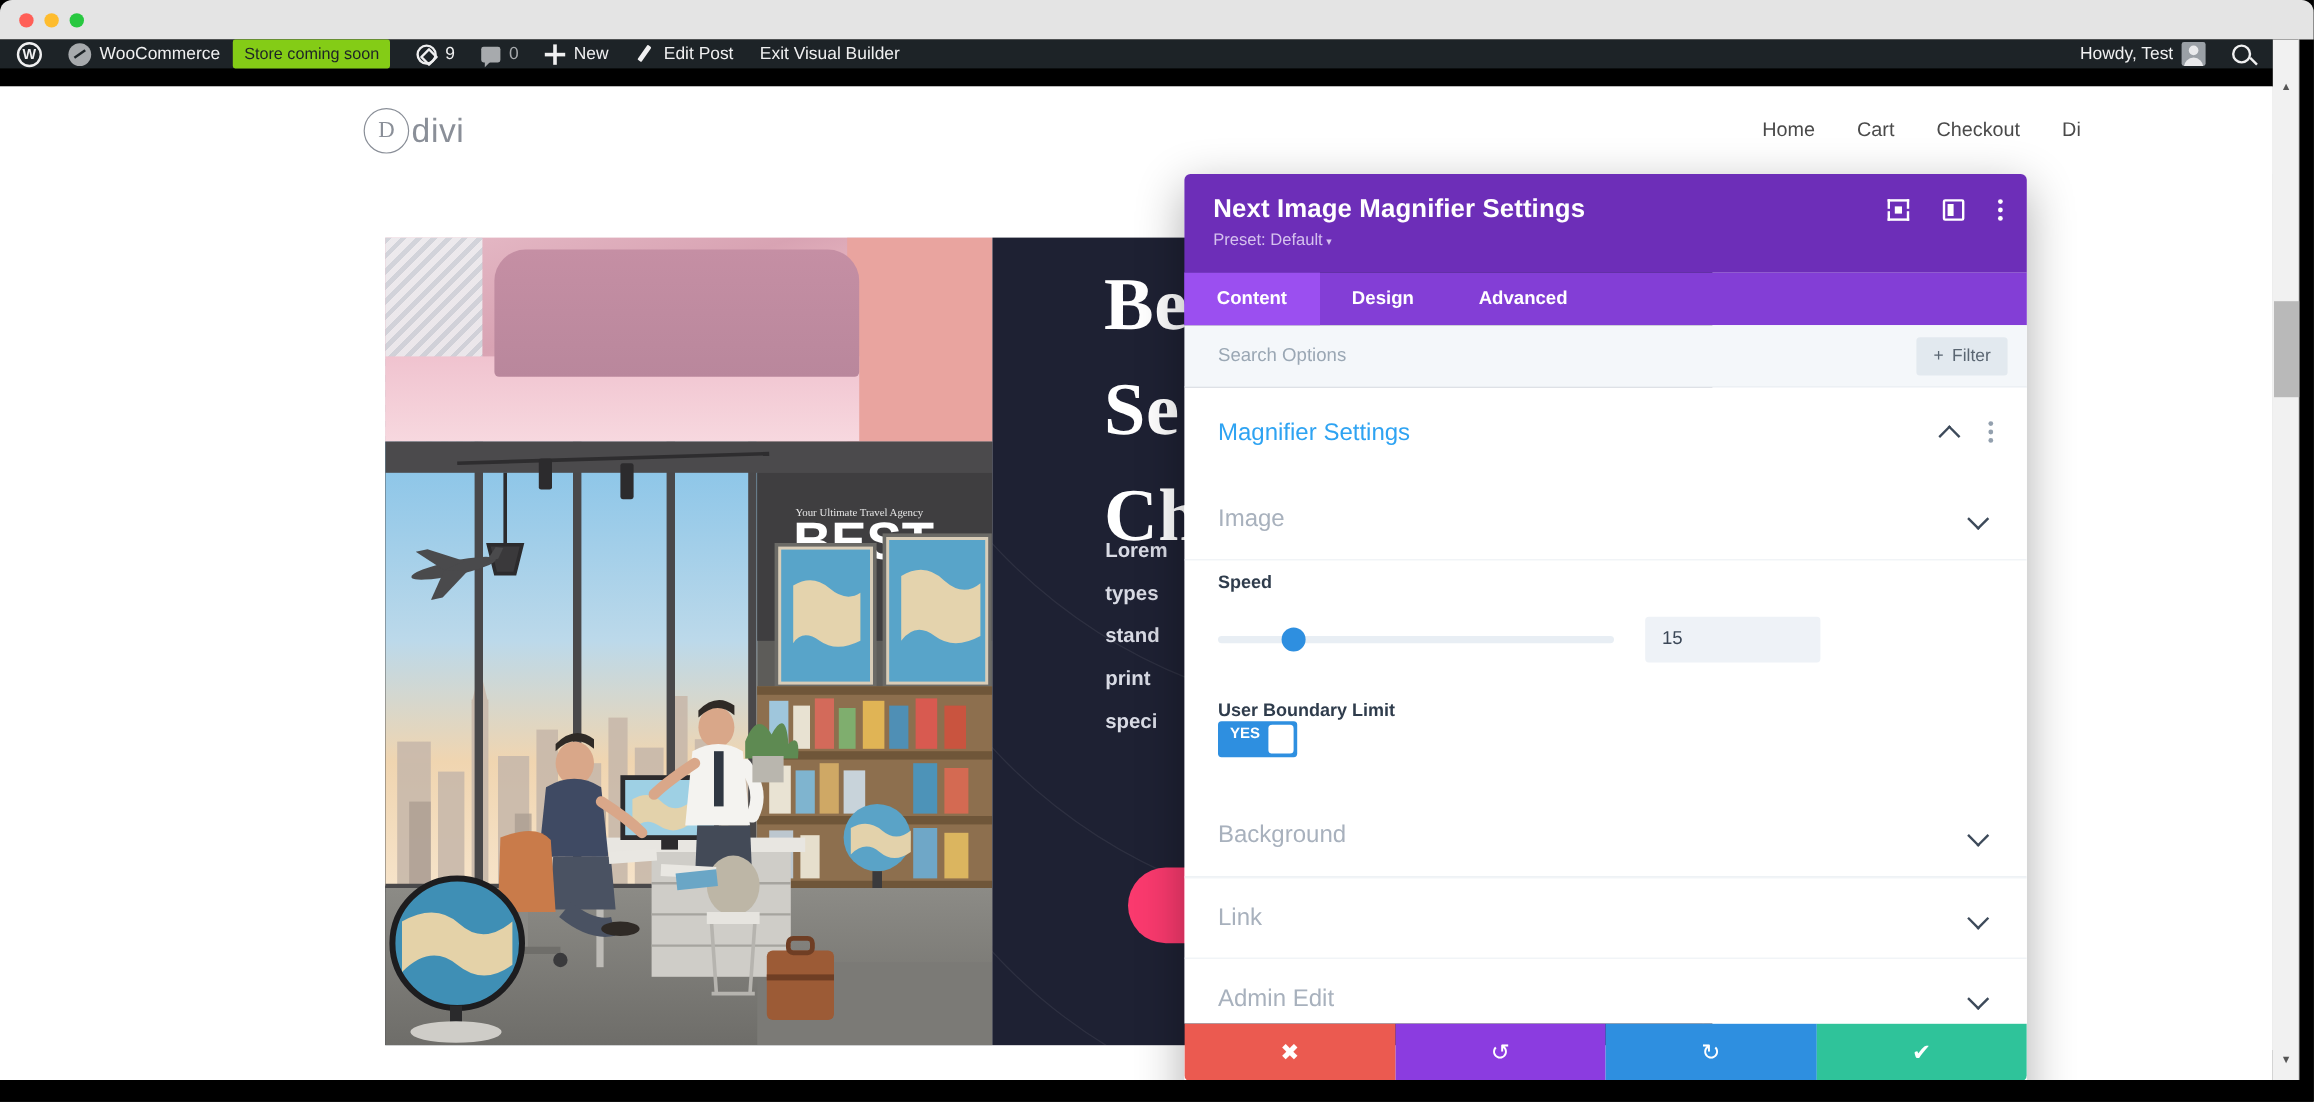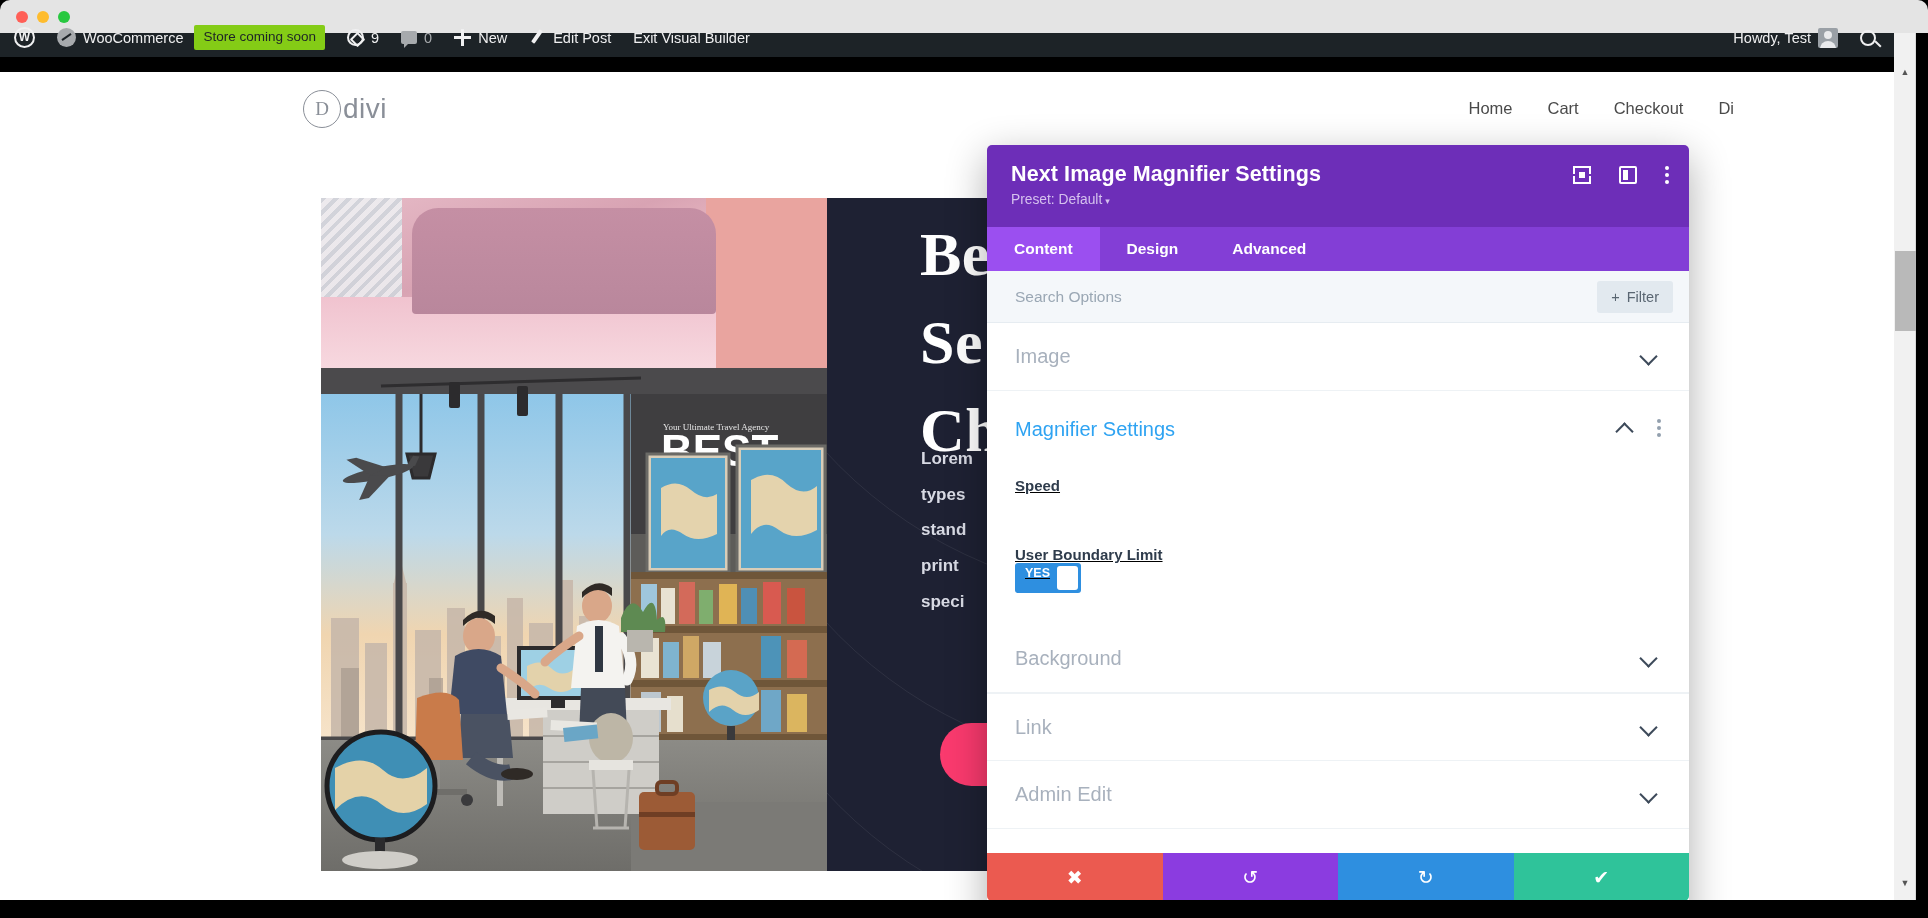--- a/index.html
+++ b/index.html
@@ -10,21 +10,21 @@
   #os-window{ position:absolute; inset:0; background:#000; }
   #titlebar{ position:absolute; left:0; top:0; width:1928px; height:33px;
              background:#e4e4e4; border-top-left-radius:10px; border-top-right-radius:10px; }
   .traffic{ position:absolute; top:11px; width:12px; height:12px; border-radius:50%; }
   #tl-close{ left:16px; background:#ff5f57; }
   #tl-min{ left:37px; background:#febc2e; }
   #tl-max{ left:58px; background:#28c840; }
 
   
   #adminbar{ position:absolute; left:0; top:33px; width:1894px; height:24px;
-             background:#1d2327; color:#f0f0f1; display:flex; align-items:flex-end;
+             background:#1d2327; color:#f0f0f1; display:flex; align-items:center;
              font-size:14.5px; }
   #adminbar .ab-item{ display:flex; align-items:center; gap:7px; padding:0 11px; height:39px;
                       color:#f0f0f1; white-space:nowrap; }
   #adminbar .ab-item:first-child{ padding-left:14px; }
   .wp-logo{ width:21px; height:21px; border-radius:50%; border:2px solid #f0f0f1; position:relative;
             display:inline-block; }
   .wp-logo:before{ content:"W"; position:absolute; left:0; right:0; top:-2px; text-align:center;
                    font-size:12px; font-weight:bold; line-height:21px; color:#f0f0f1; }
   .woo-ic{ width:19px; height:19px; border-radius:50%; background:#a7aaad; display:inline-block;
            position:relative; }
@@ -138,21 +138,21 @@
             border-bottom:1px solid #eef2f5; justify-content:space-between; }
   .acc-title{ font-size:20px; color:#a8b1bd; }
   .acc-title.open{ color:#2ea3f2; }
   .chev{ width:13px; height:13px; border-right:2.4px solid #3d4a5a; border-bottom:2.4px solid #3d4a5a;
          transform:rotate(45deg); margin-right:6px; }
   .chev.up{ transform:rotate(-135deg); margin-top:5px; }
   .row-right{ display:flex; align-items:center; gap:20px; }
   .kebab-gray{ width:4px; }
   .kebab-gray i{ display:block;width:4px;height:4px;border-radius:50%;background:#93a0ae;margin-bottom:3px;}
 
-  .field{ padding:10px 12px 6px 28px;text-decoration:underline; }
+  .field{ padding:10px 12px 6px 28px; }
   .field-label{ font-size:15px; color:#2f3c4c; font-weight:600; margin-bottom:20px; }
   .slider-wrap{ display:flex; align-items:center; gap:26px; }
   .track{ flex:1; height:6px; border-radius:3px; background:#e8eef4; position:relative; max-width:330px;}
   .track .knob{ position:absolute; left:16%; top:-7px; width:20px; height:20px; border-radius:50%;
                 background:#2e8fe0; }
   .numbox{ width:146px; height:38px; background:#eef2f7; border-radius:3px; display:flex;
            align-items:center; padding:0 14px; font-size:15.5px; color:#3b4757; }
   .toggle{ width:66px; height:30px; background:#2e8fe0; border-radius:3px; display:flex;
            align-items:flex-start; justify-content:flex-start; padding:3px; position:relative; }
   .toggle .tlabel{ color:#fff; font-size:12.5px; font-weight:700; padding:0 7px; }
@@ -504,39 +504,45 @@
       <div id="search-row">
         <input id="search-input" placeholder="Search Options" style="">
         <div id="filter-btn">
           <span>+</span>
           <span>Filter</span>
         </div>
       </div>
 
       <div id="modal-body">
 
-        <div class="acc-row">
-          <span class="acc-title">Image</span>
-          <span class="chev"></span>
-        </div>
-
         <div class="acc-row" style="border-bottom:none; height:76px;">
           <span class="acc-title open">Magnifier Settings</span>
           <span class="row-right">
             <span class="chev up"></span>
             <span class="kebab-gray">
                 <i></i>
                 <i></i>
                 <i></i>
               </span>
           </span>
         </div>
 
+        <div class="acc-row">
+          <span class="acc-title">Image</span>
+          <span class="chev"></span>
+        </div>
+
         <div class="field">
           <div class="field-label">Speed</div>
+          <div class="slider-wrap">
+            <div class="track">
+              <div class="knob" style="left: 16%;"></div>
+            </div>
+            <div class="numbox">15</div>
+          </div>
         </div>
 
         <div class="field" style="padding-top:26px;">
           <div class="field-label" style="margin-bottom:0;">User Boundary Limit</div>
           <div class="toggle">
             <span class="tlabel">YES</span>
             <span class="tknob"></span>
           </div>
         </div>
 

